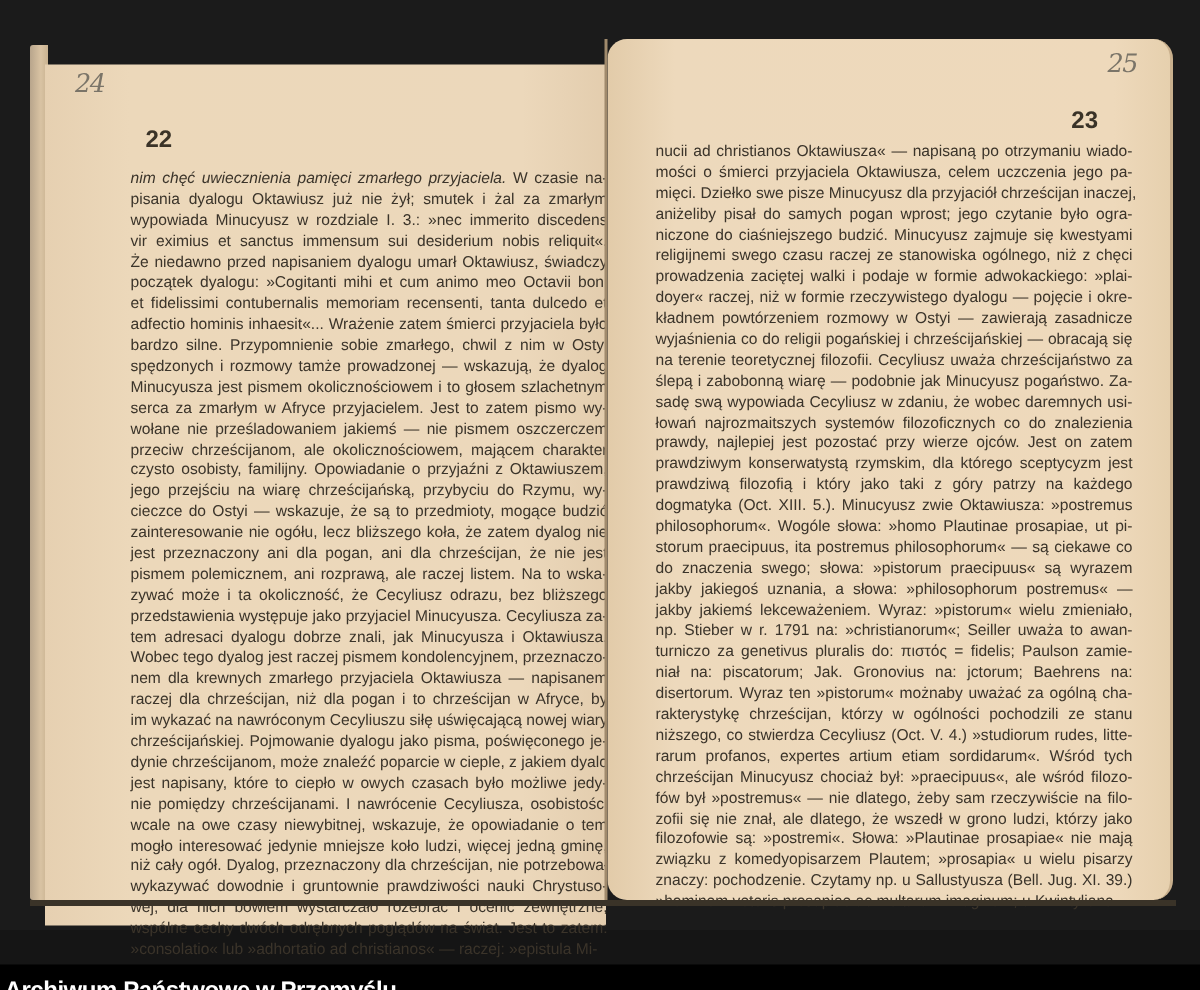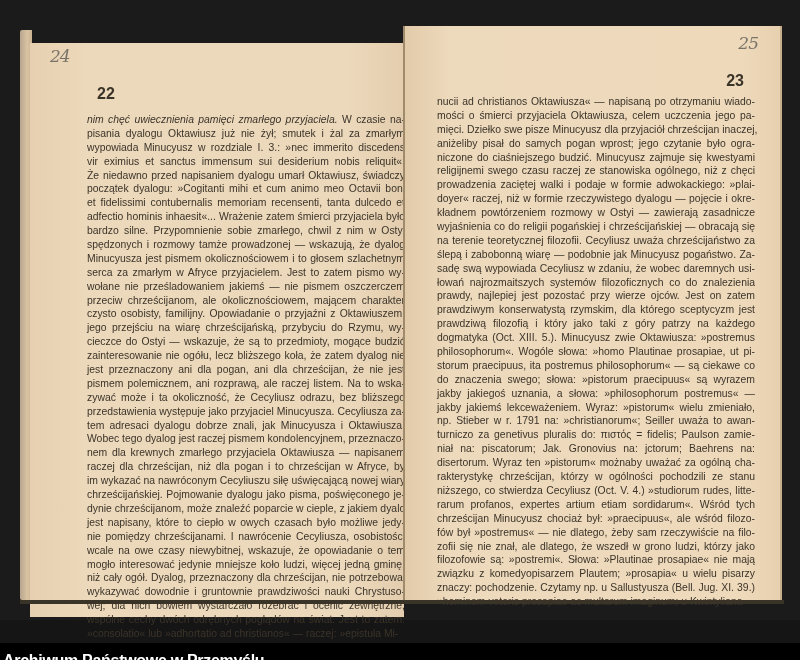--- a/index.html
+++ b/index.html
@@ -26,37 +26,38 @@
   }
   .page-left {
     left:10px; width:374px;
     background:linear-gradient(90deg,#e6d0b1 0%,#ecd8ba 15%,#ecd8bb 85%,#e3cdae 100%);
     margin-top:17px;
   }
   .page-right {
     left:385px; width:375px;
     background:linear-gradient(90deg,#e2cba9 0%,#edd9bc 12%,#eed9bb 90%,#e6d0ae 100%);
     border-right:2px solid #c9b08d;
+    border-radius:13px;
   }
   .spine {
     position:absolute; left:383px; top:0; width:2px; height:574px;
     background:#a08a6c;
   }
   .handwritten {
     position:absolute; font-family:"DejaVu Serif", serif;
     color:#7a7468; font-size:17px; font-style:italic; letter-spacing:-1px;
   }
   .hw-left { left:20px; top:3px; }
   .hw-right { right:22px; top:7px; }
   .page-num {
     position:absolute; font-family:"Liberation Sans", sans-serif;
     font-size:16px; font-weight:bold; color:#3a3328;
   }
   .pn-left { left:67px; top:42px; }
-  .pn-right { right:36px; top:46px;text-align:center; }
+  .pn-right { right:48px; top:46px;text-align:center; }
   .text-block {
     position:absolute; width:318px;
     font-family:"Liberation Sans", sans-serif;
     font-size:10.4px; line-height:13.9px; color:#3b342a;
     text-align:justify;
   }
   .tb-left { left:57px; top:70px; }
   .tb-right { left:32px; top:69px; width:318px; }
   .line { display:block; white-space:nowrap; text-align-last:justify; overflow:visible; height:13.9px; }
   .line.last { text-align-last:left; }

